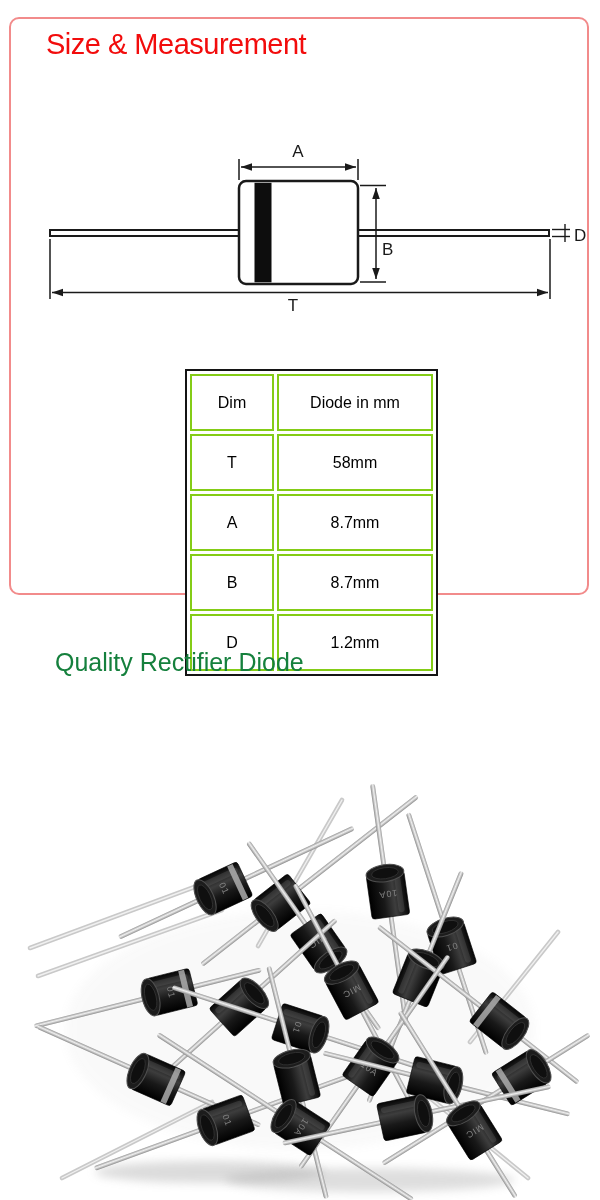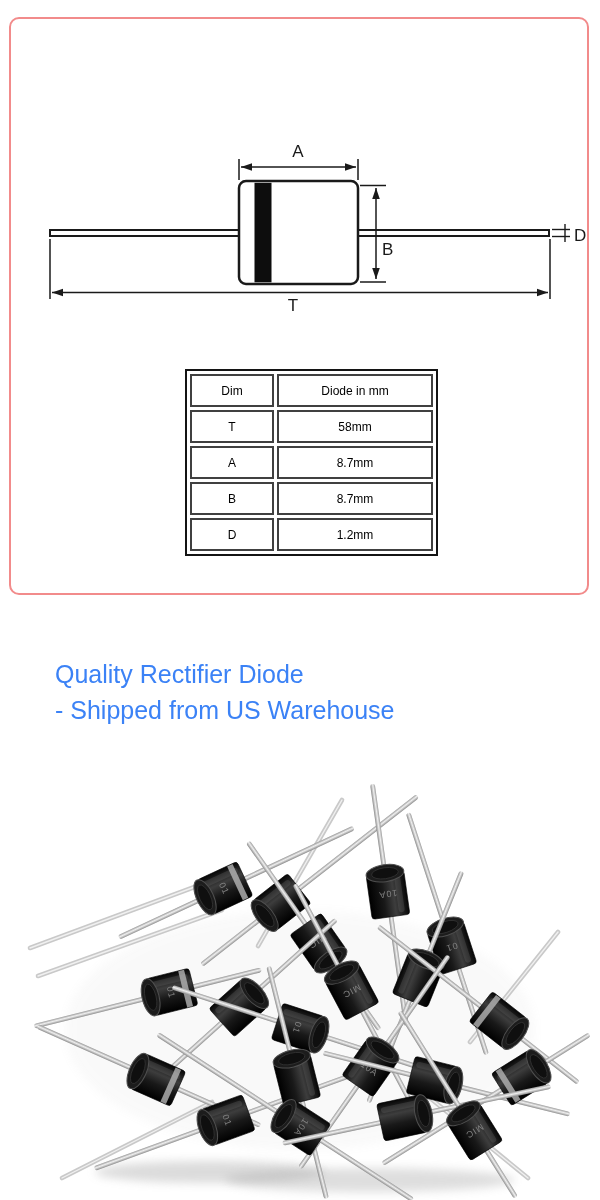--- a/index.html
+++ b/index.html
@@ -18,38 +18,39 @@
   }
   .diagram-svg{position:absolute;left:0px;top:101px;width:576px;height:200px;}
   .dim-label{font-size:17px;fill:#1a1a1a;font-family:"Liberation Sans",sans-serif;}
   
   .size-table{
     position:absolute;left:174px;top:350px;
     border-collapse:separate;border-spacing:3px;
     border:2px solid #141414;background:#fff;
   }
   .size-table th,.size-table td{
-    border:2px solid #404040;font-size:12px;font-weight:normal;
-    text-align:center;vertical-align:middle;padding:2px 8px;height:25px;
+    border:2px solid #84cc16;font-size:16px;font-weight:normal;
+    text-align:center;vertical-align:middle;padding:14px 8px;height:25px;
   }
   .size-table .col-dim{width:64px;}
   .size-table .col-val{width:136px;}
   
   .promo{
     position:absolute;left:55px;top:644px;
     font-size:25px;line-height:36px;color:#f20c0c;white-space:nowrap;
   }
   
   .photo-svg{position:absolute;left:0;top:780px;width:600px;height:420px;}
   .marking{font-family:"Liberation Sans",sans-serif;}
 </style>
 </head>
 <body>
 
 <div class="measure-box" style="border-color: rgb(242, 139, 139);">
+  <div class="box-title" style="color: rgb(242, 12, 12);">Size &amp; Measurement</div>
 
   <svg class="diagram-svg" viewBox="9 119 576 200" xmlns="http://www.w3.org/2000/svg">
     <defs>
       <marker id="ah" markerUnits="userSpaceOnUse" markerWidth="12" markerHeight="10" viewBox="0 0 12 10" refX="11" refY="5" orient="auto-start-reverse">
         <path d="M11,5 L0,1.2 L0,8.8 z" fill="#1a1a1a"></path>
       </marker>
     </defs>
 
     <rect x="48" y="229" width="499" height="6" fill="#ffffff" stroke="#1a1a1a" stroke-width="2"></rect>
 
@@ -105,23 +106,22 @@
         <td>8.7mm</td>
       </tr>
       <tr>
         <td>D</td>
         <td>1.2mm</td>
       </tr>
     </tbody>
   </table>
 </div>
 
-<div class="promo" style="color: #3b82f6; margin-top: 12px;">
+<div class="promo" style="color: #15803d;">
   <div>Quality Rectifier Diode</div>
-  <div>- Shipped from US Warehouse</div>
 </div>
 
 <svg class="photo-svg" viewBox="0 0 600 420" xmlns="http://www.w3.org/2000/svg" role="img">
   <defs>
     <linearGradient id="leadGrad" x1="0" y1="0" x2="0" y2="1">
       <stop offset="0" stop-color="#9b9b9b"></stop>
       <stop offset="0.45" stop-color="#efefef"></stop>
       <stop offset="1" stop-color="#8d8d8d"></stop>
     </linearGradient>
     <linearGradient id="bodyGrad" x1="0" y1="0" x2="0" y2="1">

